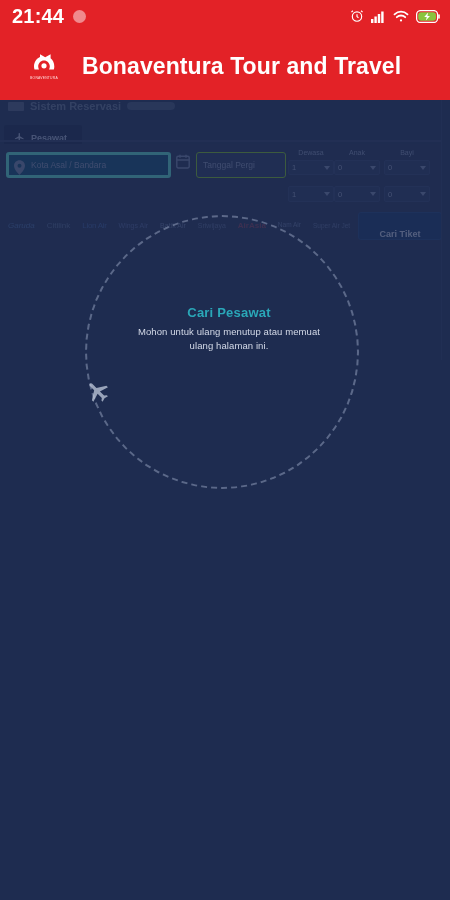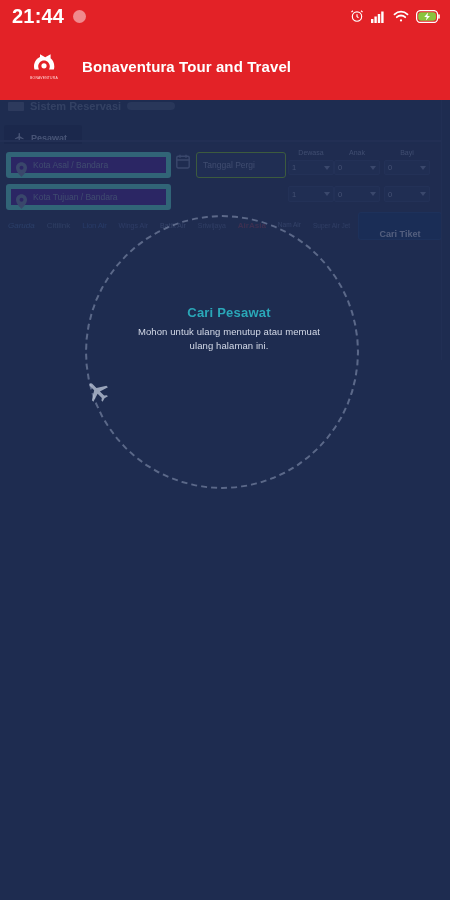--- a/index.html
+++ b/index.html
@@ -39,21 +39,21 @@
     width:40px; height:42px;
     display:flex; flex-direction:column; align-items:center; justify-content:center;
     flex:0 0 auto;
   }
   .brand-logo svg{ display:block; }
   .brand-logo .logo-sub{
     font-size:3.4px; color:#ffd9da; letter-spacing:.2px; margin-top:1px;
     line-height:1.25; text-align:center; white-space:nowrap;
   }
   .appbar-title{
-    color:#ffffff; font-size:15px; font-weight:bold;
+    color:#ffffff; font-size:23px; font-weight:bold;
     margin-left:18px; letter-spacing:.1px;
   }
 
   
   .page{
     position:absolute; top:100px; left:0; width:450px; height:800px;
     background:#1e2c50; overflow:hidden;
   }
   .dim{ opacity:.30; }
 
@@ -89,21 +89,21 @@
     background:#2c3a60;
   }
 
   .search-card{
     position:absolute; top:44px; left:0; width:442px; height:106px;
     background:#223153;
   }
 
   .field{
     position:absolute; height:26px;
-    background:#4c1d95; border:5px solid #5eead4; border-radius:3px;
+    background:#0c4a6e; border:3px solid #5eead4; border-radius:3px;
     display:flex; align-items:center; padding-left:22px;
   }
   .field .ph{ font-size:8.5px; color:#8c99b8; white-space:nowrap; }
   .field .pin{
     position:absolute; left:5px; top:5px; width:11px; height:15px;
   }
   .f-origin{ left:6px; top:8px; width:165px; }
   .f-dest  { left:6px; top:40px; width:165px; }
 
   .f-date{
@@ -282,28 +282,20 @@
 
       <div class="field f-origin">
         <span class="pin">
           <svg width="11" height="15" viewBox="0 0 12 16" fill="#7b89ab">
             <path d="M6 0C2.7 0 0 2.7 0 6c0 4.5 6 10 6 10s6-5.5 6-10c0-3.3-2.7-6-6-6zm0 8.2A2.2 2.2 0 1 1 6 3.8a2.2 2.2 0 0 1 0 4.4z"></path>
           </svg>
         </span>
         <span class="ph">Kota Asal / Bandara</span>
       </div>
 
-      <div class="field f-dest">
-        <span class="pin">
-          <svg width="11" height="15" viewBox="0 0 12 16" fill="#7b89ab">
-            <path d="M6 0C2.7 0 0 2.7 0 6c0 4.5 6 10 6 10s6-5.5 6-10c0-3.3-2.7-6-6-6zm0 8.2A2.2 2.2 0 1 1 6 3.8a2.2 2.2 0 0 1 0 4.4z"></path>
-          </svg>
-        </span>
-        <span class="ph">Kota Tujuan / Bandara</span>
-      </div>
 
       <span class="cal-icon">
         <svg width="14" height="15" viewBox="0 0 14 15" fill="none" stroke="#7b89ab" stroke-width="1.4">
           <rect x="0.8" y="2.2" width="12.4" height="11.8" rx="1.4"></rect>
           <path d="M0.8 6h12.4M4 0.8v3M10 0.8v3"></path>
         </svg>
       </span>
       <div class="f-date">
         <span class="ph">Tanggal Pergi</span>
       </div>

